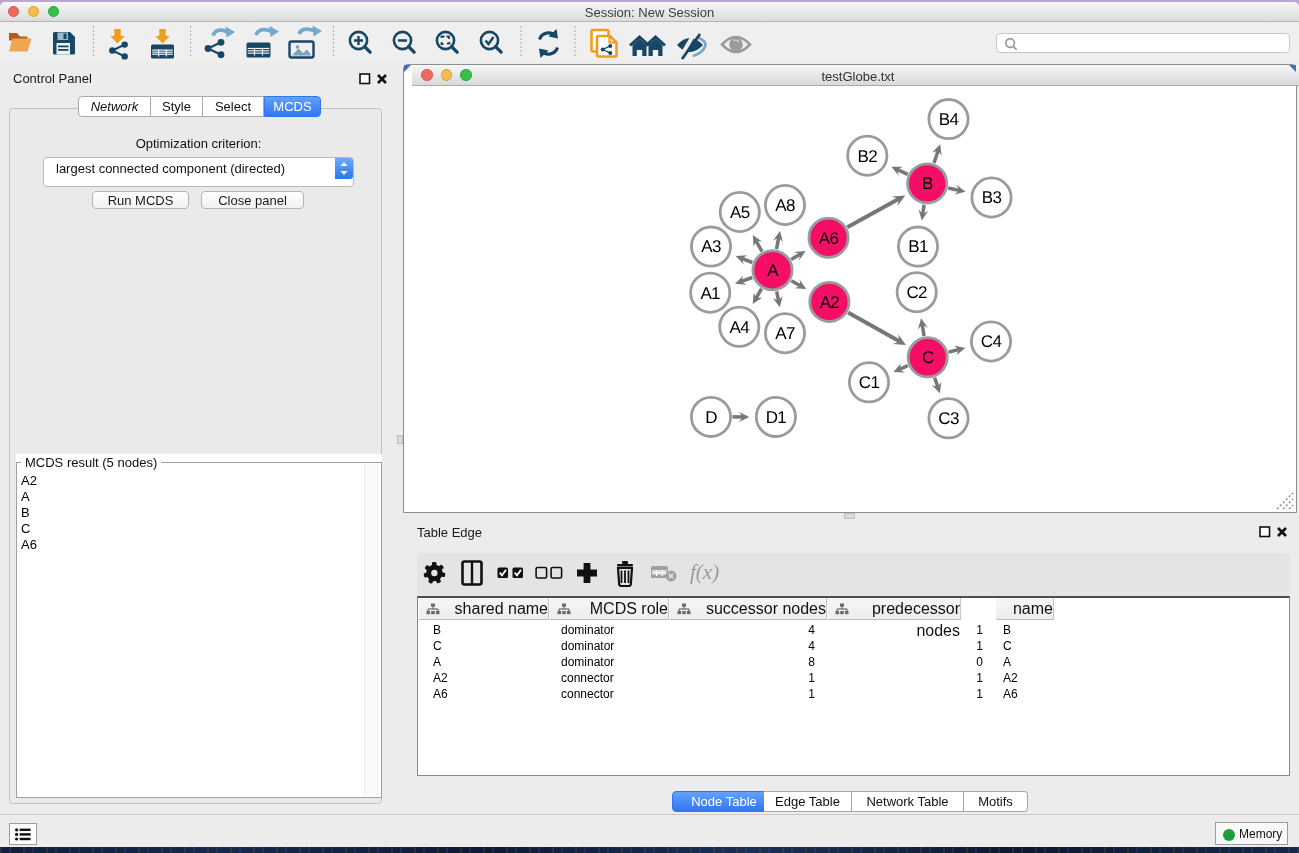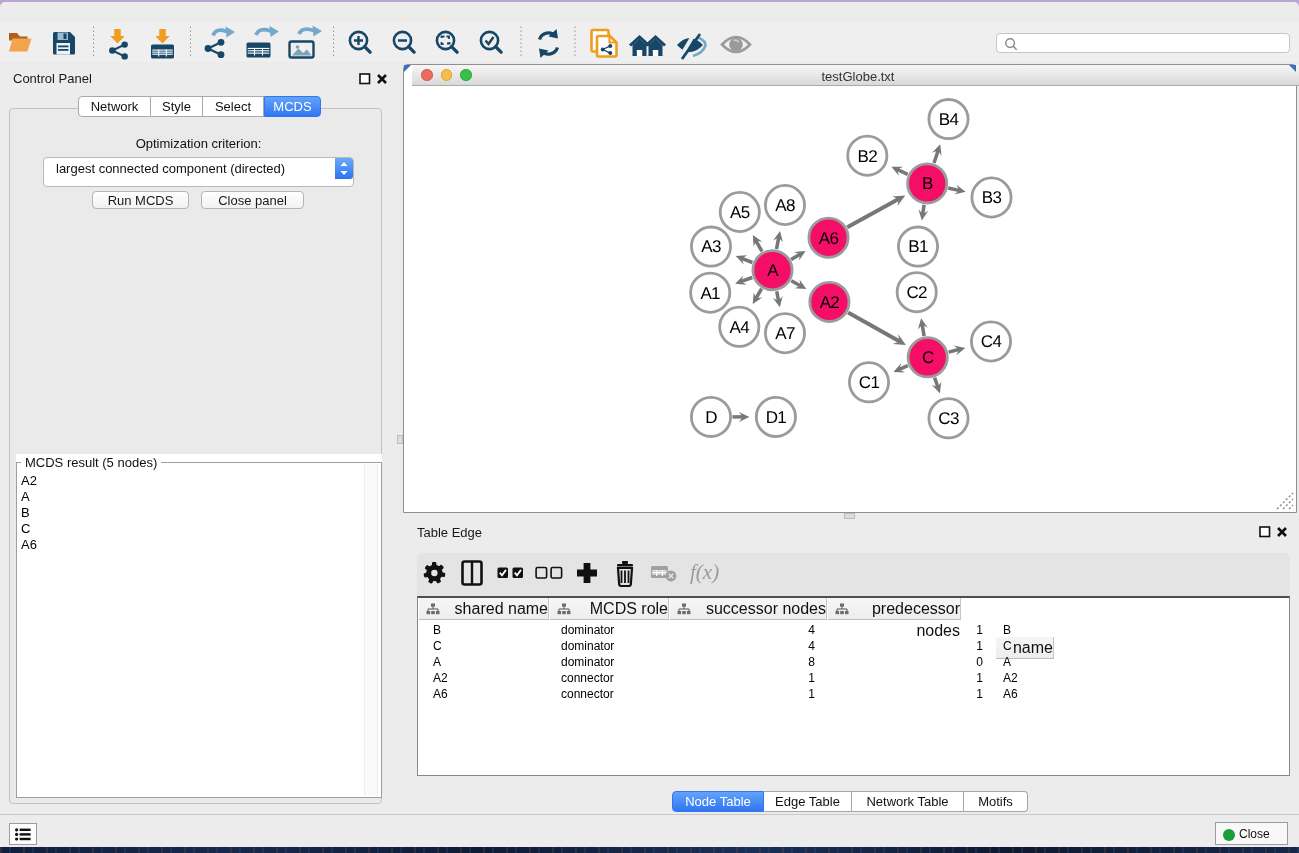--- a/index.html
+++ b/index.html
@@ -40,20 +40,26 @@
 .btab { position:absolute; top:791px; height:21px; border:1px solid #a6a6a6; background:#fff;
   font-size:13px; color:#111; text-align:center; line-height:19px; }
 #statusbar { position:absolute; left:0; top:814px; width:1299px; height:33px; background:#ececec; border-top:1px solid #c9c9c9; }
 #deskbot { position:absolute; left:0; top:847px; width:1299px; height:6px;
   background:
    repeating-linear-gradient(90deg, rgba(120,90,70,0.25) 0 2px, rgba(0,0,0,0) 2px 9px, rgba(60,80,120,0.3) 9px 11px, rgba(0,0,0,0) 11px 23px),
    linear-gradient(90deg,#101f3d,#16284c 18%,#0e1b36 37%,#1a2f57 58%,#0d1930 78%,#152849); }
 
 </style></head><body>
 <div id="win">
+<div id="titlebar">
+<div class="tl" style="left:7.5px;background:#ee6a5f;border:0.5px solid #d35349;"></div>
+<div class="tl" style="left:27.5px;background:#f5bd4f;border:0.5px solid #dda123;"></div>
+<div class="tl" style="left:47.5px;background:#38c149;border:0.5px solid #24a338;"></div>
+<div class="t">Session: New Session</div>
+</div>
 <div id="toolbar"></div>
 <svg width="780" height="40" viewBox="0 0 780 40" style="position:absolute;left:0;top:23px">
       <line x1="93.5" y1="1.5" x2="93.5" y2="33.5" stroke="#9a9a9a" stroke-width="1" stroke-dasharray="1.5,2.5"></line>
       <line x1="190.5" y1="1.5" x2="190.5" y2="33.5" stroke="#9a9a9a" stroke-width="1" stroke-dasharray="1.5,2.5"></line>
       <line x1="333.5" y1="1.5" x2="333.5" y2="33.5" stroke="#9a9a9a" stroke-width="1" stroke-dasharray="1.5,2.5"></line>
       <line x1="521.0" y1="1.5" x2="521.0" y2="33.5" stroke="#9a9a9a" stroke-width="1" stroke-dasharray="1.5,2.5"></line>
       <line x1="575.0" y1="1.5" x2="575.0" y2="33.5" stroke="#9a9a9a" stroke-width="1" stroke-dasharray="1.5,2.5"></line>
       <path d="M9 8 h8 l3 3.5 h7.5 v4 h-18.5 z" fill="#b06018"></path>
       <path d="M9 26.5 L12.5 13.5 H31.5 L27.5 26.5 Z" fill="#f2a44e"></path>
       <path d="M53 7 h17 l5 5 v16 a1.5 1.5 0 0 1 -1.5 1.5 h-19 a1.5 1.5 0 0 1 -1.5 -1.5 v-19.5 a1.5 1.5 0 0 1 1.5-1.5 z" fill="#174666"></path>
@@ -142,21 +148,21 @@
         <line x1="10" y1="10" x2="13.5" y2="13.5" stroke="#8e8e8e" stroke-width="1.6"></line>
       </svg>
     </div>
 </div>
 <div class="abs phdr" style="left:13px;top:71px;">Control Panel</div>
 <svg class="abs" width="30" height="12" viewBox="0 0 30 12" style="left:359px;top:73px">
     <rect x="1" y="1" width="9.5" height="9.5" fill="#fff" stroke="#111" stroke-width="1.6"></rect>
     <path d="M19 2 L27 10 M27 2 L19 10" stroke="#111" stroke-width="2.6"></path>
   </svg>
 <div id="cpane"></div>
-<div class="tab" style="left:78px;top:96px;width:73px;border-radius:4px 0 0 4px;">Network</div>
+<div class="tab" style="left:78px;top:96px;width:73px;border-radius:4px 0 0 4px;font-style:italic;">Network</div>
 <div class="tab" style="left:151px;top:96px;width:52px;border-left:0;">Style</div>
 <div class="tab" style="left:203px;top:96px;width:61px;border-left:0;">Select</div>
 <div class="tab tabsel" style="left:264px;top:96px;width:57px;border-radius:0 4px 4px 0;">MCDS</div>
 <div class="abs" style="left:43px;top:136px;width:311px;text-align:center;font-size:13px;color:#111;">Optimization criterion:</div>
 <div class="abs" style="left:43px;top:157px;width:311px;height:30px;background:#fff;border:1px solid #b9b9b9;border-radius:4px;">
     <div style="position:absolute;left:12px;top:3px;font-size:13px;color:#111;">largest connected component (directed)</div>
     <div style="position:absolute;right:0;top:0;width:18px;height:21px;background:linear-gradient(#6aaaf8,#2d74f0);border-radius:0 3px 3px 0;"><svg width="18" height="21" viewBox="0 0 18 21">
         <path d="M5.5 8 L9 4 L12.5 8 Z" fill="#fff"></path>
         <path d="M5.5 13 L9 17 L12.5 13 Z" fill="#fff"></path>
       </svg></div>
@@ -353,21 +359,21 @@
 <svg width="14" height="12" viewBox="0 0 14 12" style="position:absolute;left:835px;top:603px">
     <rect x="5" y="0.5" width="4" height="3.2" fill="#6b6b6b"></rect>
     <line x1="7" y1="3.5" x2="7" y2="6" stroke="#6b6b6b" stroke-width="1.2"></line>
     <line x1="2" y1="6" x2="12" y2="6" stroke="#6b6b6b" stroke-width="1.2"></line>
     <line x1="2" y1="6" x2="2" y2="8" stroke="#6b6b6b" stroke-width="1.2"></line>
     <line x1="12" y1="6" x2="12" y2="8" stroke="#6b6b6b" stroke-width="1.2"></line>
     <rect x="0.5" y="8" width="3.6" height="3.2" fill="#6b6b6b"></rect>
     <rect x="5.2" y="8" width="3.6" height="3.2" fill="#6b6b6b"></rect>
     <rect x="9.9" y="8" width="3.6" height="3.2" fill="#6b6b6b"></rect>
   </svg>
-<div class="hc" style="left:996px;top:598px;width:58px;margin-top:39px;">name</div>
+<div class="hc" style="left:996px;top:598px;width:58px;">name</div>
 <div class="cell" style="left:433px;top:622px;">B</div>
 <div class="cell" style="left:561px;top:622px;">dominator</div>
 <div class="cell" style="left:669px;top:622px;width:146px;text-align:right;">4</div>
 <div class="cell" style="left:827px;top:622px;width:156px;text-align:right;">1</div>
 <div class="cell" style="left:1003px;top:622px;">B</div>
 <div class="cell" style="left:433px;top:638px;">C</div>
 <div class="cell" style="left:561px;top:638px;">dominator</div>
 <div class="cell" style="left:669px;top:638px;width:146px;text-align:right;">4</div>
 <div class="cell" style="left:827px;top:638px;width:156px;text-align:right;">1</div>
 <div class="cell" style="left:1003px;top:638px;">C</div>
@@ -379,33 +385,33 @@
 <div class="cell" style="left:433px;top:670px;">A2</div>
 <div class="cell" style="left:561px;top:670px;">connector</div>
 <div class="cell" style="left:669px;top:670px;width:146px;text-align:right;">1</div>
 <div class="cell" style="left:827px;top:670px;width:156px;text-align:right;">1</div>
 <div class="cell" style="left:1003px;top:670px;">A2</div>
 <div class="cell" style="left:433px;top:686px;">A6</div>
 <div class="cell" style="left:561px;top:686px;">connector</div>
 <div class="cell" style="left:669px;top:686px;width:146px;text-align:right;">1</div>
 <div class="cell" style="left:827px;top:686px;width:156px;text-align:right;">1</div>
 <div class="cell" style="left:1003px;top:686px;">A6</div>
-<div class="btab tabsel" style="left:672px;width:92px;border-radius:4px 0 0 4px;">Node Table</div>
+<div class="btab tabsel" style="left:672px;width:104px;border-radius:4px 0 0 4px;">Node Table</div>
 <div class="btab" style="left:764px;width:88px;border-left:0;">Edge Table</div>
 <div class="btab" style="left:852px;width:112px;border-left:0;">Network Table</div>
 <div class="btab" style="left:964px;width:64px;border-radius:0 4px 4px 0;border-left:0;">Motifs</div>
 <div id="statusbar"></div>
 <div class="abs" style="left:9px;top:823px;width:28px;height:22px;background:#fdfdfd;border:1px solid #9c9c9c;">
     <svg width="16" height="13" viewBox="0 0 16 13" style="position:absolute;left:5px;top:4px">
       <g fill="#111">
         <circle cx="1.6" cy="1.8" r="1.6"></circle>
         <circle cx="1.6" cy="6.4" r="1.6"></circle>
         <circle cx="1.6" cy="11" r="1.6"></circle>
         <rect x="4.6" y="0.6" width="11" height="2.4"></rect>
         <rect x="4.6" y="5.2" width="11" height="2.4"></rect>
         <rect x="4.6" y="9.8" width="11" height="2.4"></rect>
       </g>
     </svg>
   </div>
 <div class="abs" style="left:1215px;top:822px;width:73px;height:23px;background:#f8f8f8;border:1px solid #9c9c9c;">
     <div style="position:absolute;left:7px;top:5.5px;width:12px;height:12px;border-radius:50%;background:#1d9e3c;"></div>
-    <div style="position:absolute;left:23px;top:4px;font-size:12px;color:#111;">Close</div>
+    <div style="position:absolute;left:23px;top:4px;font-size:12px;color:#111;">Memory</div>
   </div>
 <div id="deskbot"></div>
 </body></html>

